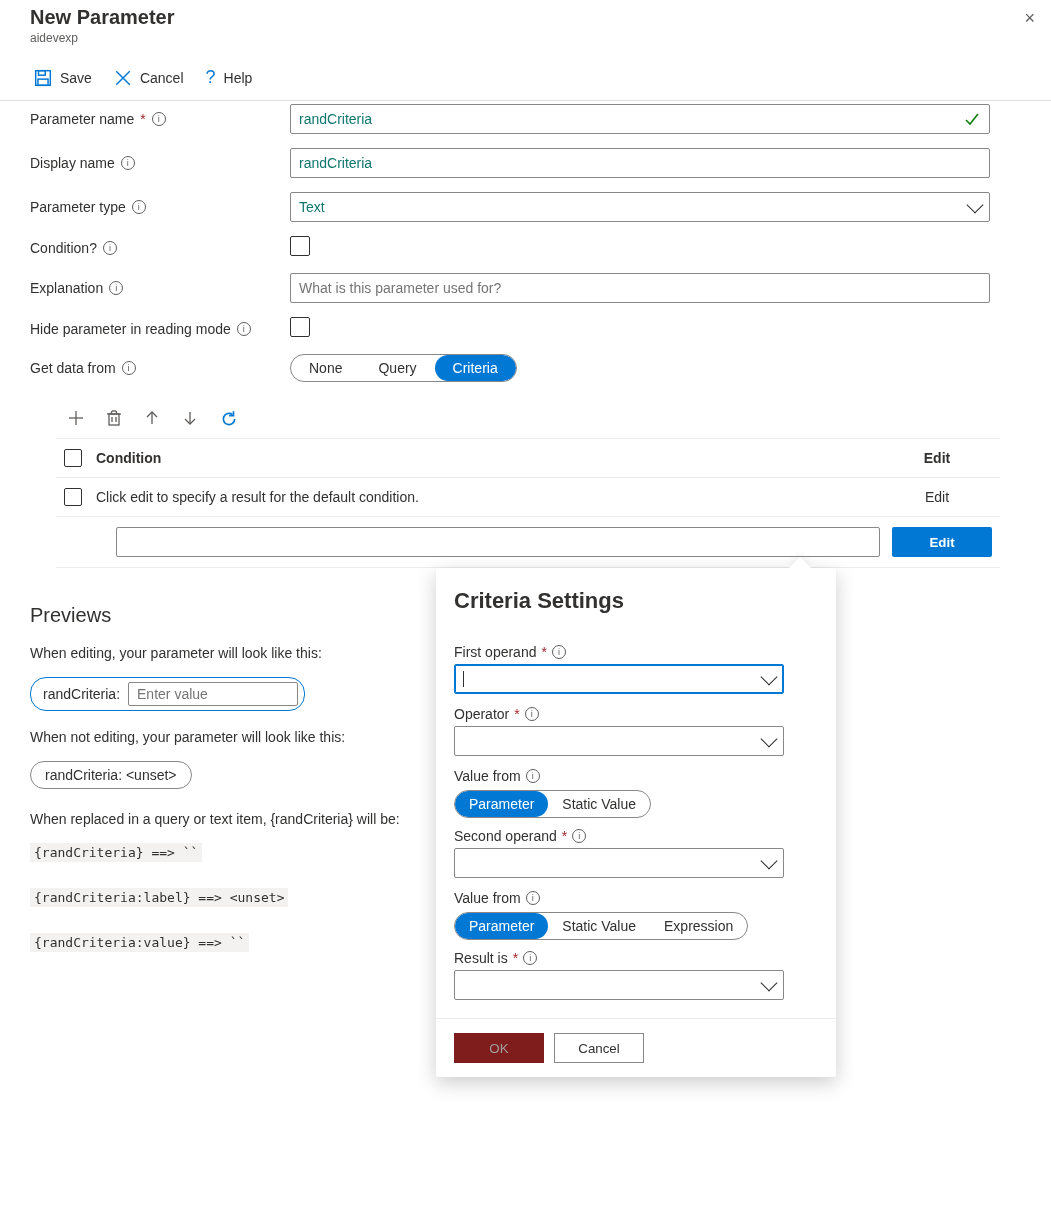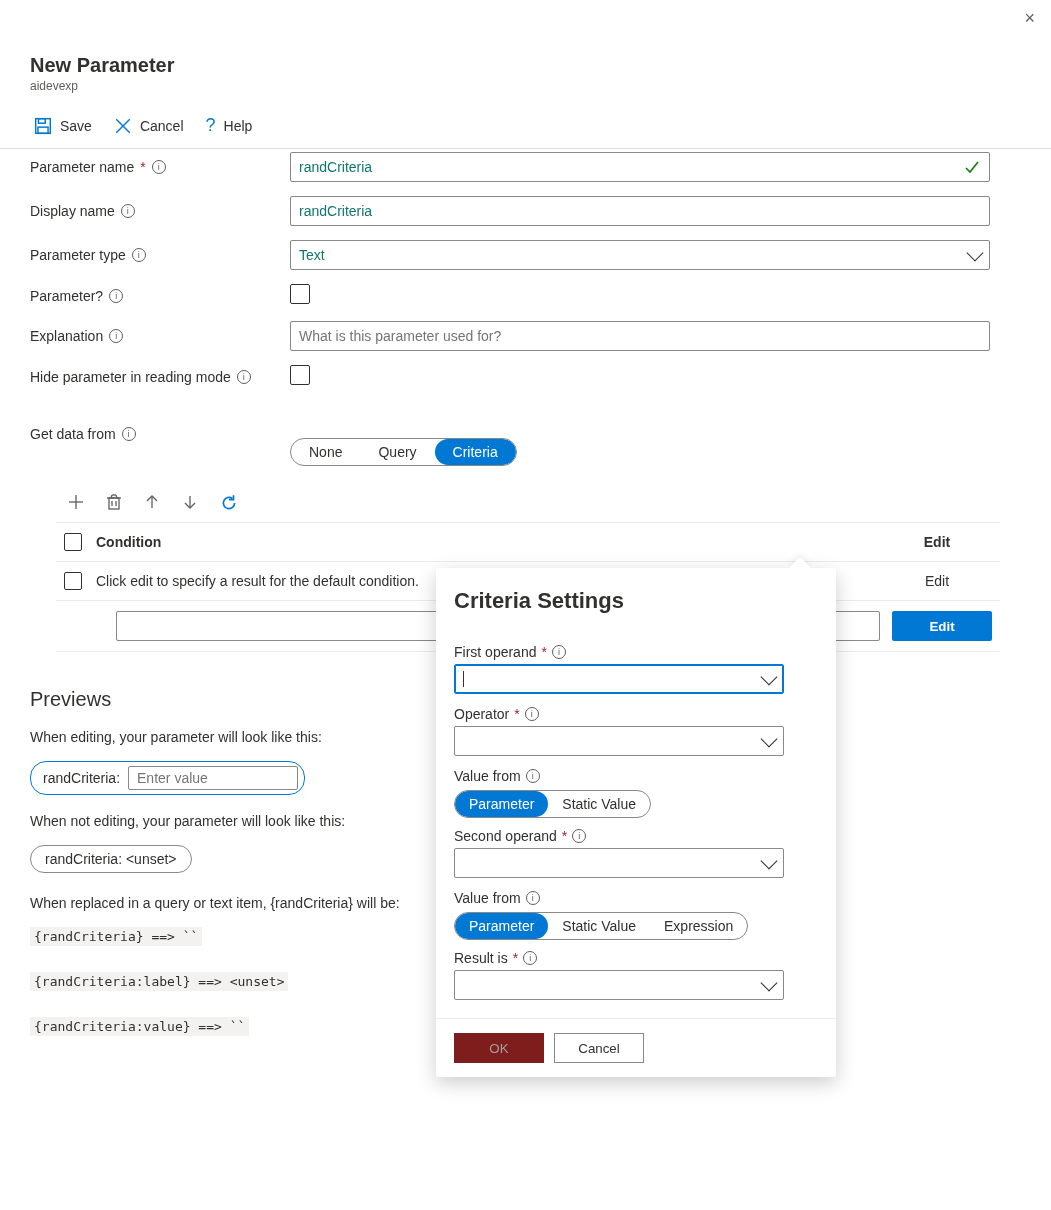--- a/index.html
+++ b/index.html
@@ -8,21 +8,21 @@
     font-size: 14px;
     color: #323130;
     background: #fff;
     width: 1051px;
     height: 1210px;
     overflow: hidden;
     padding-left: 30px;
     padding-top: 6px;
   }
   .header { margin-bottom: 10px; }
-  .header h1 { font-size: 20px; font-weight: 600; color: #323130; margin-top: 48px; }
+  .header h1 { font-size: 20px; font-weight: 600; color: #323130; }
   .subtitle { font-size: 12px; color: #605e5c; margin-top: 2px; }
   .toolbar {
     display: flex; align-items: center; gap: 22px;
     padding: 12px 0 12px 0;
     border-bottom: 1px solid #e1dfdd;
     margin-bottom: 3px;
     margin-left: -30px;
     padding-left: 34px;
   }
   .toolbar-btn { display: flex; align-items: center; gap: 8px; cursor: pointer; color: #323130; }
@@ -59,21 +59,21 @@
   }
   .input-valid { border: 1px solid #7719aa; }
   .valid-check { position:absolute; right: 10px; top: 7px; color:#107c10; }
   .input-wrap { position: relative; }
   .checkbox {
     width: 20px; height: 20px; border: 1px solid #323130; border-radius:2px;
     background:#fff; cursor:pointer; display:inline-block;
   }
   .pill-group {
     display: inline-flex; align-items: center; border: 1px solid #8a8886;
-    border-radius: 14px; overflow: hidden; height:28px;margin-top:36px;
+    border-radius: 14px; overflow: hidden; height:28px;
   }
   .pill {
     padding: 0 18px; height:26px; line-height:26px;
     font-size: 14px; cursor:pointer; border:none; background:transparent;
     color:#323130;
   }
   .pill.active { background: #0078d4; color:#fff; border-radius:14px; }
   .criteria-toolbar {
     display:flex; gap:22px; align-items:center;
     padding-left: 38px; margin-top: 28px; margin-bottom: 12px;
@@ -219,21 +219,21 @@
   <div class="form-control">
     <div class="select-like">
       <span>Text</span>
       <span class="chev"></span>
     </div>
   </div>
 </div>
 
 <div class="form-row">
   <div class="form-label">
-    <span>Parameter?</span>
+    <span>Condition?</span>
     <span class="info-icon">i</span>
   </div>
   <div class="form-control">
     <span class="checkbox"></span>
   </div>
 </div>
 
 <div class="form-row">
   <div class="form-label">
     <span>Explanation</span>

